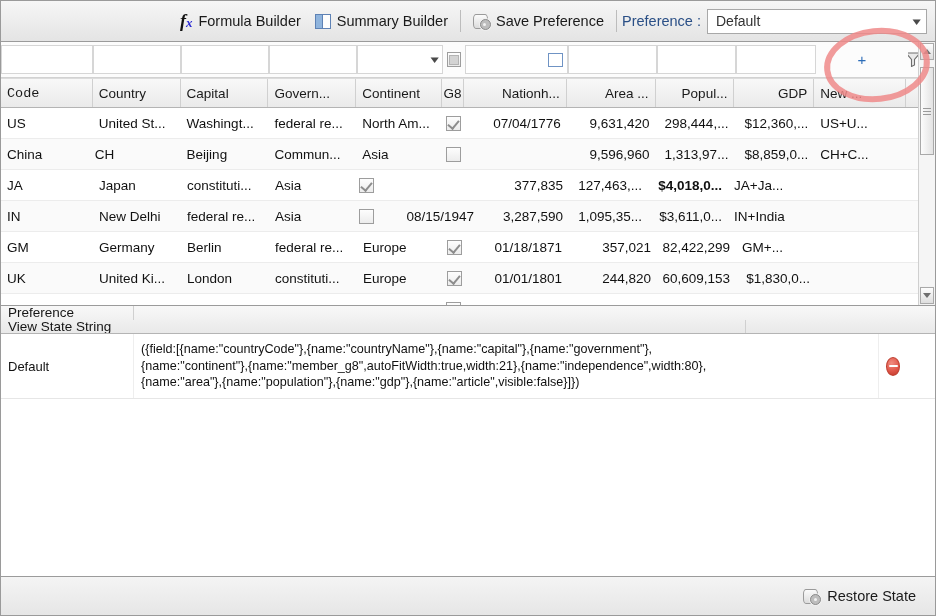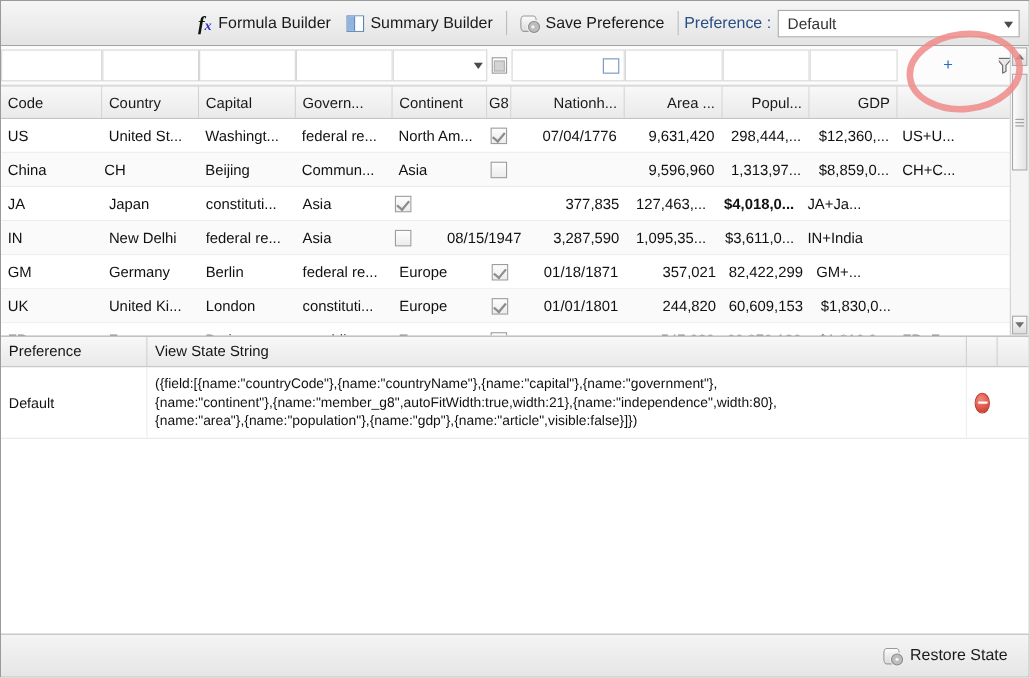--- a/index.html
+++ b/index.html
@@ -294,20 +294,21 @@
     flex-direction: column;
     border-bottom: 1px solid #9b9b9b;
     overflow: hidden;
   }
   .pref-head {
     height: 28px; min-height: 28px;
     display: flex;
     background: linear-gradient(to bottom, #f8f8f8, #e9e9e9);
     border-bottom: 1px solid #b4b4b4;
     box-sizing: border-box;
+    flex-direction: column;
   }
   .pref-head .hc {
     box-sizing: border-box;
     border-right: 1px solid #d0d0d0;
     display: flex; align-items: center;
     padding: 0 7px;
     font-size: 13.5px;
     color: #151515;
     overflow:hidden; white-space: nowrap;
   }
@@ -431,30 +432,31 @@
             <div class="filter-cell nobox plus-cell" style="width: 92px;">+</div>
             <div class="filter-cell nobox narrow" style="flex: 1 1 0%;">
               <span class="ico-funnel">
                 <svg width="16" height="15" viewBox="0 0 16 15">
                   <path d="M1 1h14L9.5 7.5V13l-3 1.5V7.5z" fill="#e9e9e9" stroke="#6e6e6e" stroke-width="1.1"></path>
                 </svg>
               </span>
             </div>
           </div>
         <div class="head-row">
-            <div class="head-cell" style="width: 92px;">Code</div>
+            <div class="head-cell" style="width: 92px; font-family: Liberation Mono, monospace;">Code</div>
             <div class="head-cell" style="width: 88px;">Country</div>
             <div class="head-cell" style="width: 88px;">Capital</div>
             <div class="head-cell" style="width: 88px;">Govern...</div>
             <div class="head-cell" style="width: 86px;">Continent</div>
             <div class="head-cell center" style="width: 22px;">G8</div>
             <div class="head-cell right" style="width: 103px;">Nationh...</div>
             <div class="head-cell right" style="width: 89px;">Area ...</div>
             <div class="head-cell right" style="width: 79px;">Popul...</div>
             <div class="head-cell right" style="width: 80px;">GDP</div>
+            <div class="head-cell" style="width: 92px;">New ...</div>
             <div class="head-cell" style="flex: 1 1 0%; border-right: none;"></div>
           </div>
         <div class="body-rows">
             <div class="drow">
               <div class="dcell" style="width: 92px;">US</div>
               <div class="dcell" style="width: 88px;">United St...</div>
               <div class="dcell" style="width: 88px;">Washingt...</div>
               <div class="dcell" style="width: 88px;">federal re...</div>
               <div class="dcell" style="width: 86px;">North Am...</div>
               <div class="dcell center" style="width: 22px;">

